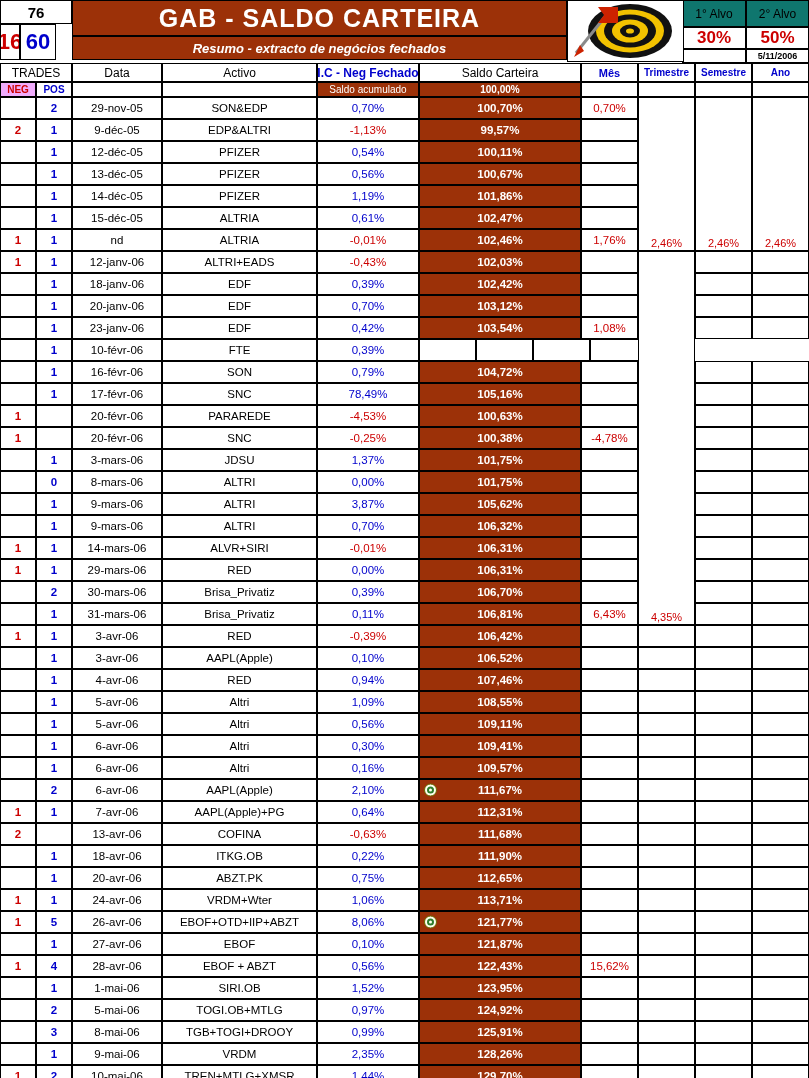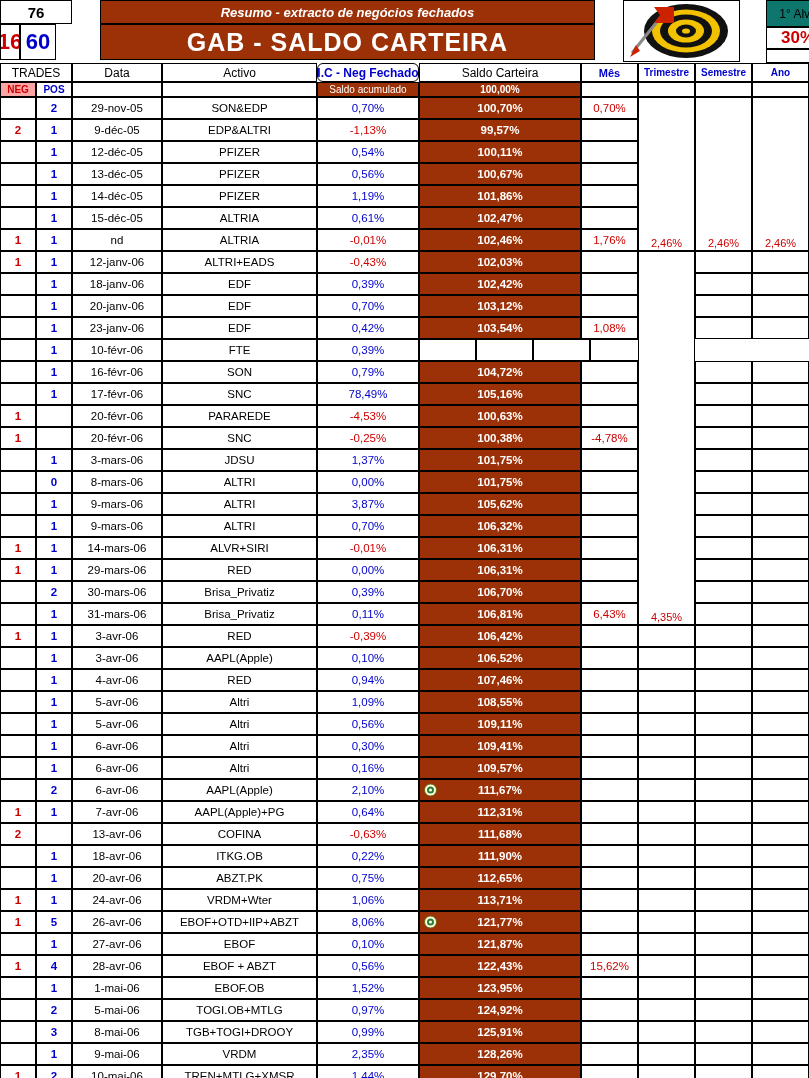--- a/index.html
+++ b/index.html
@@ -1,20 +1,20 @@
 <!DOCTYPE html>
 <html><head>
 <meta charset="utf-8">
 <style>
   html,body{margin:0;padding:0;background:#fff;}
   body{width:809px;height:1078px;font-family:"Liberation Sans",sans-serif;overflow:hidden;}
   .sheet{width:809px;height:1078px;position:relative;background:#ffffff;}
 
   
-  .hdr{display:flex;width:809px;gap:28px;}
+  .hdr{display:flex;width:809px;}
   .hdr-left{width:72px;}
   .hdr-mid{width:495px;}
   .hdr-logo{width:115px;}
   .hdr-right{width:127px;}
 
   .cell{box-sizing:border-box;border:1px solid #000;display:flex;align-items:center;justify-content:center;overflow:hidden;white-space:nowrap;}
 
   .r1-count{height:24px;background:#ffffff;color:#000;font-size:15px;font-weight:bold;border:1px solid #000;}
   .r1-title{height:24px;background:#9c3108;color:#ffffff;font-size:13px;font-weight:bold;font-style:italic;}
   .r1-alvo{height:27px;background:#0f766e;color:#000;font-size:12px;}
@@ -25,26 +25,26 @@
   .r2-title{height:36px;background:#9c3108;color:#ffffff;font-size:25px;font-weight:bold;letter-spacing:1px;}
   .r2-pct{height:36px;background:#ffffff;color:#cc0000;font-size:17px;font-weight:bold;}
 
   .logo-box{background:#ffffff;border:1px solid #000;width:115px;height:60px;position:relative;overflow:hidden;}
 
   .date-cell{height:14px;background:#ffffff;color:#000;font-size:9px;font-weight:bold;border:1px solid #000;box-sizing:border-box;display:flex;align-items:center;justify-content:center;}
 
   
   .colhdr{display:flex;width:809px;}
   .colhdr .cell{height:19px;background:#ffffff;color:#000;font-size:12px;}
-  .colhdr .ic{color:#0000cc;font-weight:bold;border-radius:6px;}
+  .colhdr .ic{color:#0000cc;font-weight:bold;}
 
   
   .subhdr{display:flex;width:809px;}
   .subhdr .cell{height:15px;font-size:10px;}
-  .sub-neg{background:#fca5a5;color:#cc0000;font-weight:bold;font-size:10px;}
+  .sub-neg{background:#f0abfc;color:#cc0000;font-weight:bold;font-size:10px;}
   .sub-pos{background:#ffffff;color:#0000cc;font-weight:bold;font-size:10px;}
   .sub-blank{background:#ffffff;}
   .sub-acc{background:#9c3108;color:#ffffff;font-size:9px;}
   .sub-saldo{background:#9c3108;color:#ffffff;font-size:11px;font-weight:bold;}
   .sub-per{background:#ffffff;color:#000;font-size:10px;font-weight:bold;}
 
   
   .w-neg{width:36px;}
   .w-pos{width:36px;}
   .w-data{width:90px;}
@@ -84,22 +84,22 @@
 
     <div class="hdr-left">
       <div class="cell r1-count" style="width:72px;">76</div>
       <div style="display:flex;">
         <div class="cell r2-left r2-num-red" style="width:20px;">16</div>
         <div class="cell r2-left r2-num-blue" style="width:36px;">60</div>
       </div>
     </div>
 
     <div class="hdr-mid">
+      <div class="cell r2-title" style="width:495px;">GAB  -  SALDO CARTEIRA</div>
       <div class="cell r1-title" style="width:495px;">Resumo - extracto de negócios fechados</div>
-      <div class="cell r2-title" style="width:495px;">GAB  -  SALDO CARTEIRA</div>
     </div>
 
     <div class="hdr-logo">
       <div class="logo-box">
         <svg width="113" height="58" viewBox="0 0 113 58">
           <ellipse cx="62" cy="30" rx="42" ry="27" fill="#111111"></ellipse>
           <ellipse cx="62" cy="30" rx="34" ry="21.5" fill="#f2c200"></ellipse>
           <ellipse cx="62" cy="30" rx="26" ry="16.5" fill="#111111"></ellipse>
           <ellipse cx="62" cy="30" rx="18" ry="11.5" fill="#f2c200"></ellipse>
           <ellipse cx="62" cy="30" rx="10" ry="6.5" fill="#111111"></ellipse>
@@ -1070,21 +1070,21 @@
       </div>
       <div class="row">
         <div class="cell w-neg c-neg"></div>
         <div class="cell w-pos c-pos">
           <span>1</span>
         </div>
         <div class="cell w-data c-data">
           <span>1-mai-06</span>
         </div>
         <div class="cell w-act c-act">
-          <span>EBOF.OB</span>
+          <span>SIRI.OB</span>
         </div>
         <div class="cell w-ic c-ic">
           <span>1,52%</span>
         </div>
         <div class="cell w-saldo c-saldo">
           <span>123,95%</span>
         </div>
         <div class="cell w-mes c-per"></div>
         <div class="cell w-tri c-per"></div>
         <div class="cell w-sem c-per"></div>

